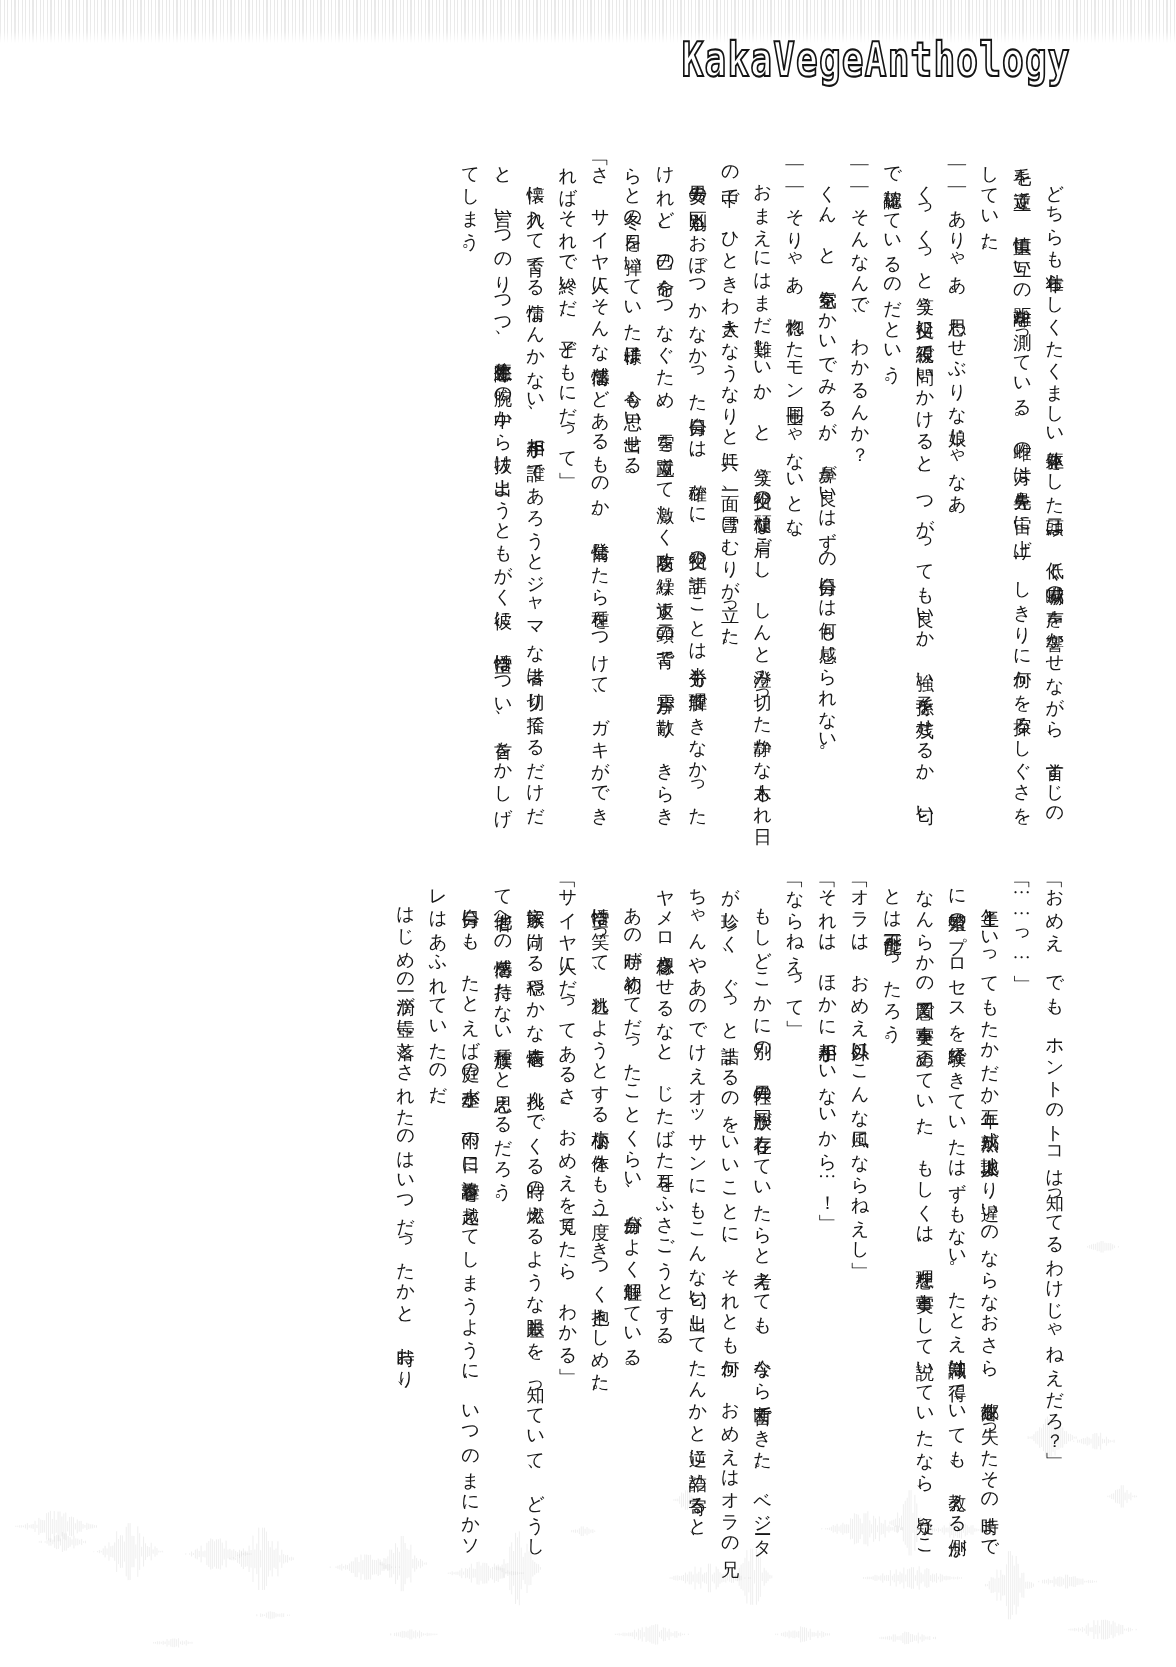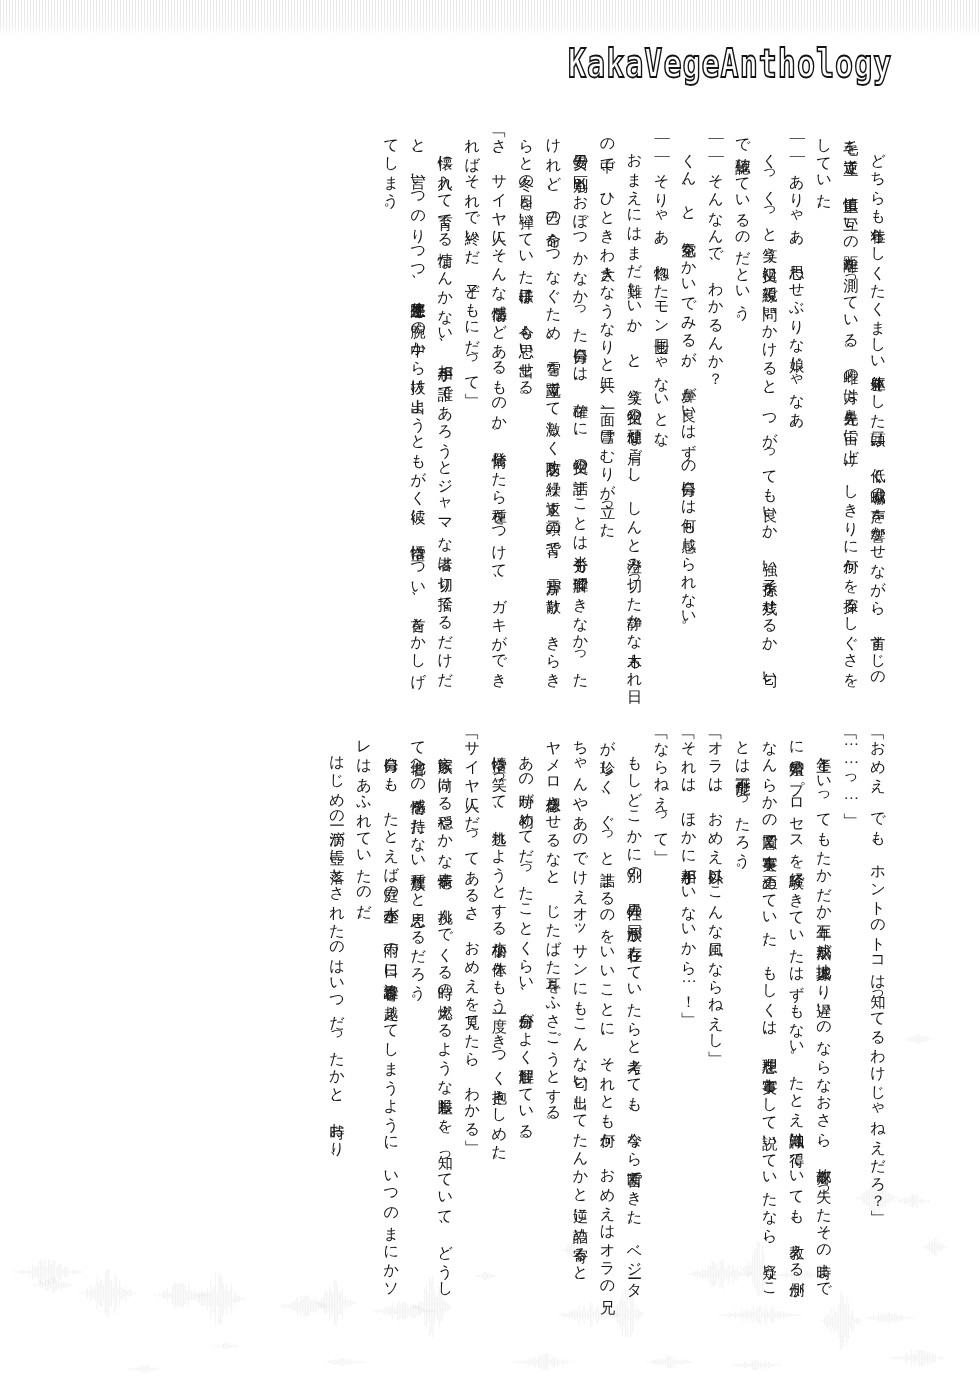--- a/index.html
+++ b/index.html
@@ -48,21 +48,21 @@
   .wave {
     position: absolute;
     opacity: 0.30;
   }
   .wave svg { display: block; }
 
   
   .title-wrap {
     position: absolute;
     right: 88px;
-    top: 48px;
+    top: 36px;
     z-index: 3;
   }
   .doujin-title {
     font-family: "DejaVu Sans Mono", "Liberation Mono", monospace;
     font-size: 31px;
     letter-spacing: 1px;
     font-weight: 700;
     color: #ffffff;
     -webkit-text-stroke: 1.4px #141414;
     text-stroke: 1.4px #141414;

